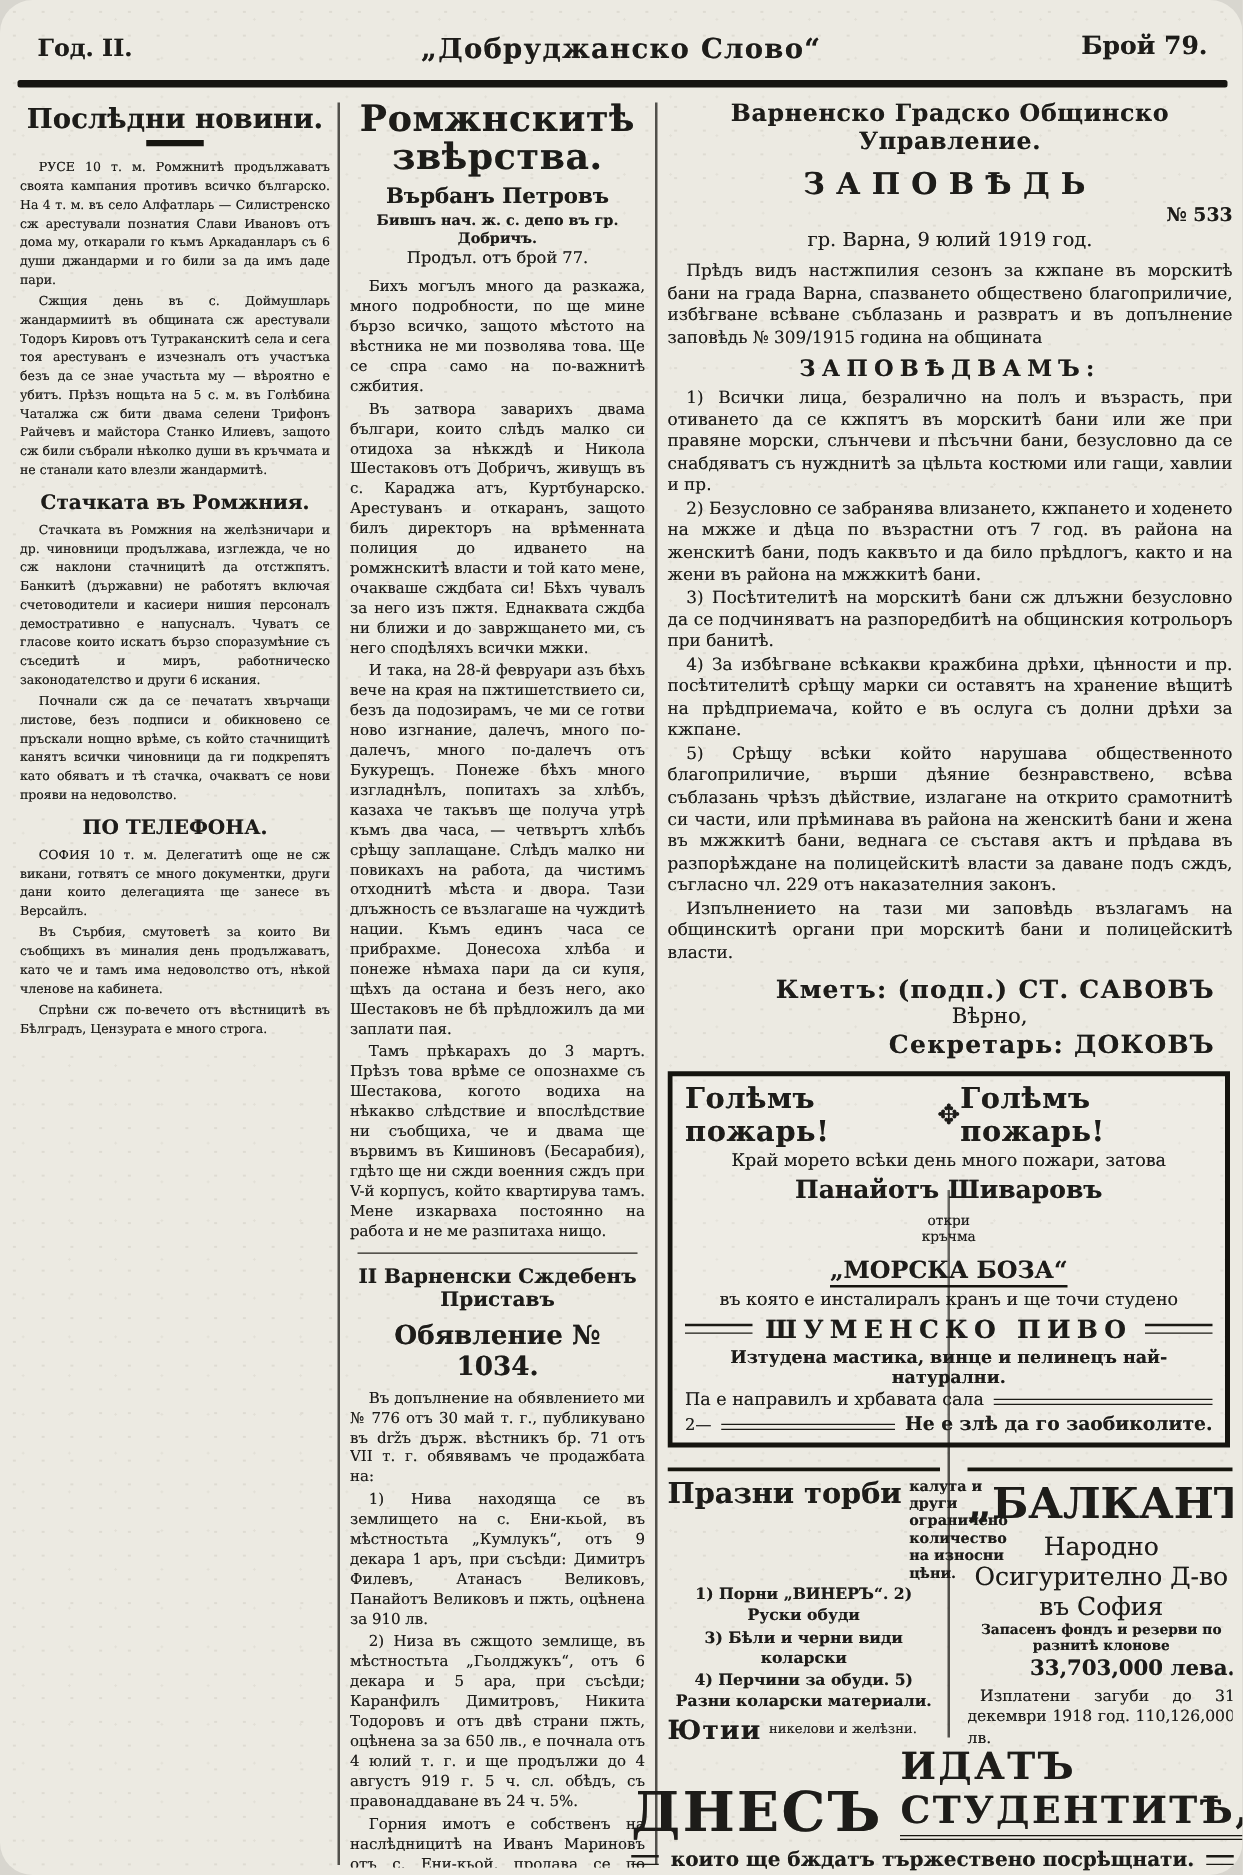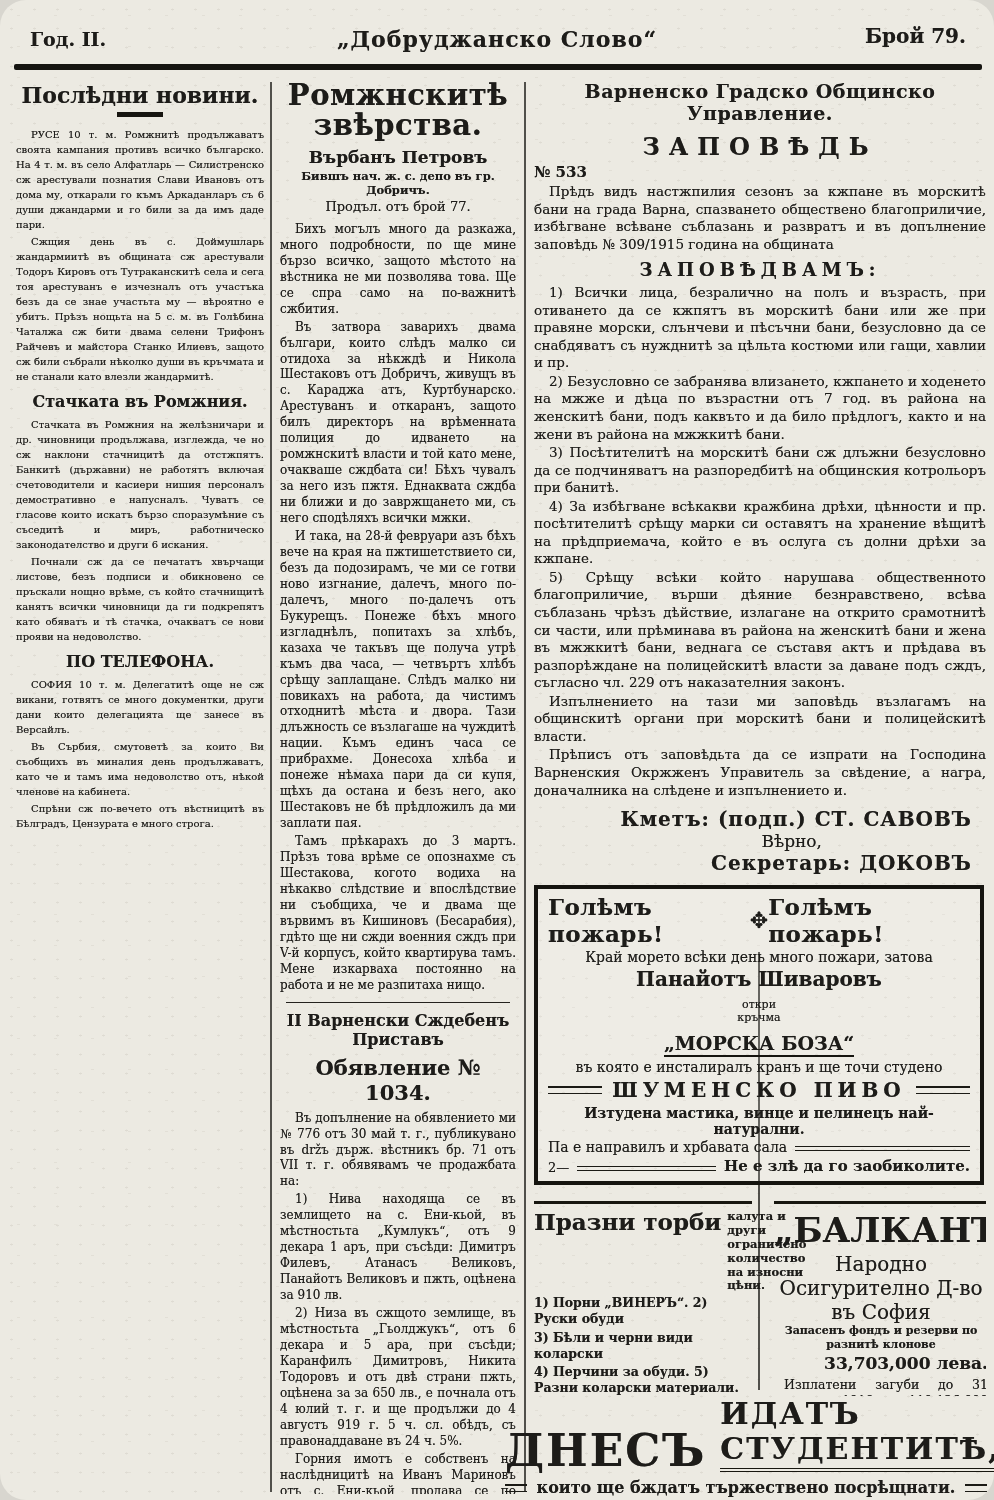--- a/index.html
+++ b/index.html
@@ -40,21 +40,21 @@
   .col2 h2{font-size:29px;line-height:1.05;margin:0 0 6px;letter-spacing:.5px;}
   .byline{font-size:17px;font-weight:700;text-align:center;margin:0;}
   .byline2{font-size:11.5px;font-weight:700;text-align:center;margin:2px 0 0;}
   .contnote{font-size:13px;text-align:center;margin:2px 0 8px;}
   .thinrule{border:none;border-top:1.5px solid #24221d;margin:8px 6px;}
   .pristav{font-size:16px;font-weight:600;margin:4px 0 6px;}
   .obyav{font-size:21px;margin:0 0 6px;}
   
   .org{font-size:19px;font-weight:600;text-align:center;margin:0 0 8px;letter-spacing:.5px;}
   .zap-title{font-size:24px;font-weight:700;text-align:center;letter-spacing:9px;margin:0;}
-  .zap-num{font-size:15px;font-weight:700;text-align:left;margin:2px 0;}
+  .zap-num{font-size:15px;font-weight:700;text-align:right;margin:2px 0;}
   .zap-date{font-size:15.5px;text-align:center;margin:0 0 8px;}
   .zap .p{font-size:13.5px;line-height:1.3;margin-bottom:1px;}
   .command{font-size:18px;font-weight:700;text-align:center;letter-spacing:5px;margin:6px 0 4px;}
   .sigs{margin-top:8px;text-align:right;padding-right:14px;}
   .sig1{font-size:20px;font-weight:600;letter-spacing:1px;}
   .sig2{font-size:17px;margin-right:150px;}
   .sig3{font-size:20px;font-weight:600;letter-spacing:1px;}
   
   .fire{border:4px solid #15140f;margin:10px 2px 0 0;padding:4px 10px 6px;background:rgba(255,255,255,.12);}
   .fire-head{display:flex;align-items:center;justify-content:space-between;}
@@ -75,21 +75,21 @@
   .fire-last{font-size:15px;font-weight:800;white-space:nowrap;}
   .sline{height:3px;border-top:1.5px solid #1b1a15;border-bottom:1px solid #1b1a15;margin-bottom:4px;}
   
   .ads{display:flex;margin-top:10px;}
   .ads-left{width:218px;padding-right:10px;}
   .ads-right{width:214px;padding-left:12px;}
   .adrule{border:none;border-top:3px solid #17160f;margin:6px 0;}
   .torbi-head{display:flex;gap:6px;align-items:flex-start;}
   .torbi-title{font-size:23px;font-weight:800;line-height:1;white-space:nowrap;}
   .torbi-side{font-size:11.5px;font-weight:700;line-height:1.2;}
-  .ad-line{font-size:12.5px;font-weight:700;margin:2px 0;line-height:1.3;}
+  .ad-line{font-size:12.5px;font-weight:700;margin:2px 0;line-height:1.3;text-align:center;}
   .yutii-row{display:flex;align-items:center;gap:6px;}
   .yutii{font-size:21px;font-weight:700;letter-spacing:1px;}
   .yutii-side{font-size:10.5px;line-height:1.15;}
   
   .balkan-title{font-size:34px;font-weight:800;text-align:center;margin:2px 0 2px;}
   .balkan-sub{font-size:20px;font-weight:400;text-align:center;line-height:1.2;}
   .balkan-sub2{font-size:11px;font-weight:700;text-align:center;line-height:1.2;}
   .balkan-amount{font-size:17px;font-weight:700;text-align:right;margin:2px 0 4px;}
   .balkan-p{font-size:12.5px;line-height:1.3;text-align:justify;margin:0 0 2px;text-indent:10px;}
   
@@ -145,29 +145,29 @@
     <p class="p">1) Нива находяща се въ землището на с. Ени-кьой, въ мѣстностьта „Кумлукъ“, отъ 9 декара 1 аръ, при съсѣди: Димитръ Филевъ, Атанасъ Великовъ, Панайотъ Великовъ и пжть, оцѣнена за 910 лв.</p>
     <p class="p">2) Низа въ сжщото землище, въ мѣстностьта „Гьолджукъ“, отъ 6 декара и 5 ара, при съсѣди; Каранфилъ Димитровъ, Никита Тодоровъ и отъ двѣ страни пжть, оцѣнена за за 650 лв., е почнала отъ 4 юлий т. г. и ще продължи до 4 августъ 919 г. 5 ч. сл. обѣдъ, съ правонаддаване въ 24 ч. 5%.</p>
     <p class="p">Горния имотъ е собственъ на наслѣдницитѣ на Иванъ Мариновъ отъ с. Ени-кьой, продава се по опрѣдѣлението № 819 919 год. на Варнен. Окр. сждъ.</p>
 
   </section>
 
   <section class="col col3 zap">
     <p class="org">Варненско Градско Общинско Управление.</p>
     <h2 class="zap-title">ЗАПОВѢДЬ</h2>
     <p class="zap-num">№ 533</p>
+    <p class="zap-date">гр. Варна, 9 юлий 1919 год.</p>
     <p class="p">Прѣдъ видъ настжпилия сезонъ за кжпане въ морскитѣ бани на града Варна, спазването обществено благоприличие, избѣгване всѣване съблазань и развратъ и въ допълнение заповѣдь № 309/1915 година на общината</p>
     <p class="command">ЗАПОВѢДВАМЪ:</p>
     <p class="p">1) Всички лица, безралично на полъ и възрасть, при отиването да се кжпятъ въ морскитѣ бани или же при правяне морски, слънчеви и пѣсъчни бани, безусловно да се снабдяватъ съ нужднитѣ за цѣльта костюми или гащи, хавлии и пр.</p>
     <p class="p">2) Безусловно се забранява влизането, кжпането и ходенето на мжже и дѣца по възрастни отъ 7 год. въ района на женскитѣ бани, подъ каквъто и да било прѣдлогъ, както и на жени въ района на мжжкитѣ бани.</p>
     <p class="p">3) Посѣтителитѣ на морскитѣ бани сж длъжни безусловно да се подчиняватъ на разпоредбитѣ на общинския котрольоръ при банитѣ.</p>
     <p class="p">4) За избѣгване всѣкакви кражбина дрѣхи, цѣнности и пр. посѣтителитѣ срѣщу марки си оставятъ на хранение вѣщитѣ на прѣдприемача, който е въ ослуга съ долни дрѣхи за кжпане.</p>
     <p class="p">5) Срѣщу всѣки който нарушава общественното благоприличие, върши дѣяние безнравствено, всѣва съблазань чрѣзъ дѣйствие, излагане на открито срамотнитѣ си части, или прѣминава въ района на женскитѣ бани и жена въ мжжкитѣ бани, веднага се съставя актъ и прѣдава въ разпорѣждане на полицейскитѣ власти за даване подъ сждъ, съгласно чл. 229 отъ наказателния законъ.</p>
     <p class="p">Изпълнението на тази ми заповѣдь възлагамъ на общинскитѣ органи при морскитѣ бани и полицейскитѣ власти.</p>
-    <p class="p">Прѣписъ отъ заповѣдьта да се изпрати на Господина Варненския Окржженъ Управитель за свѣдение, а награ, доначалника на слѣдене и изпълнението и.</p>
     <div class="sigs">
       <div class="sig1">Кметъ: (подп.) СТ. САВОВЪ</div>
       <div class="sig2">Вѣрно,</div>
       <div class="sig3">Секретарь: ДОКОВЪ</div>
     </div>
 
     <div class="fire">
       <div class="fire-head">
         <span class="fire-title">Голѣмъ пожарь!</span>
         <span class="rosette">✥</span>

